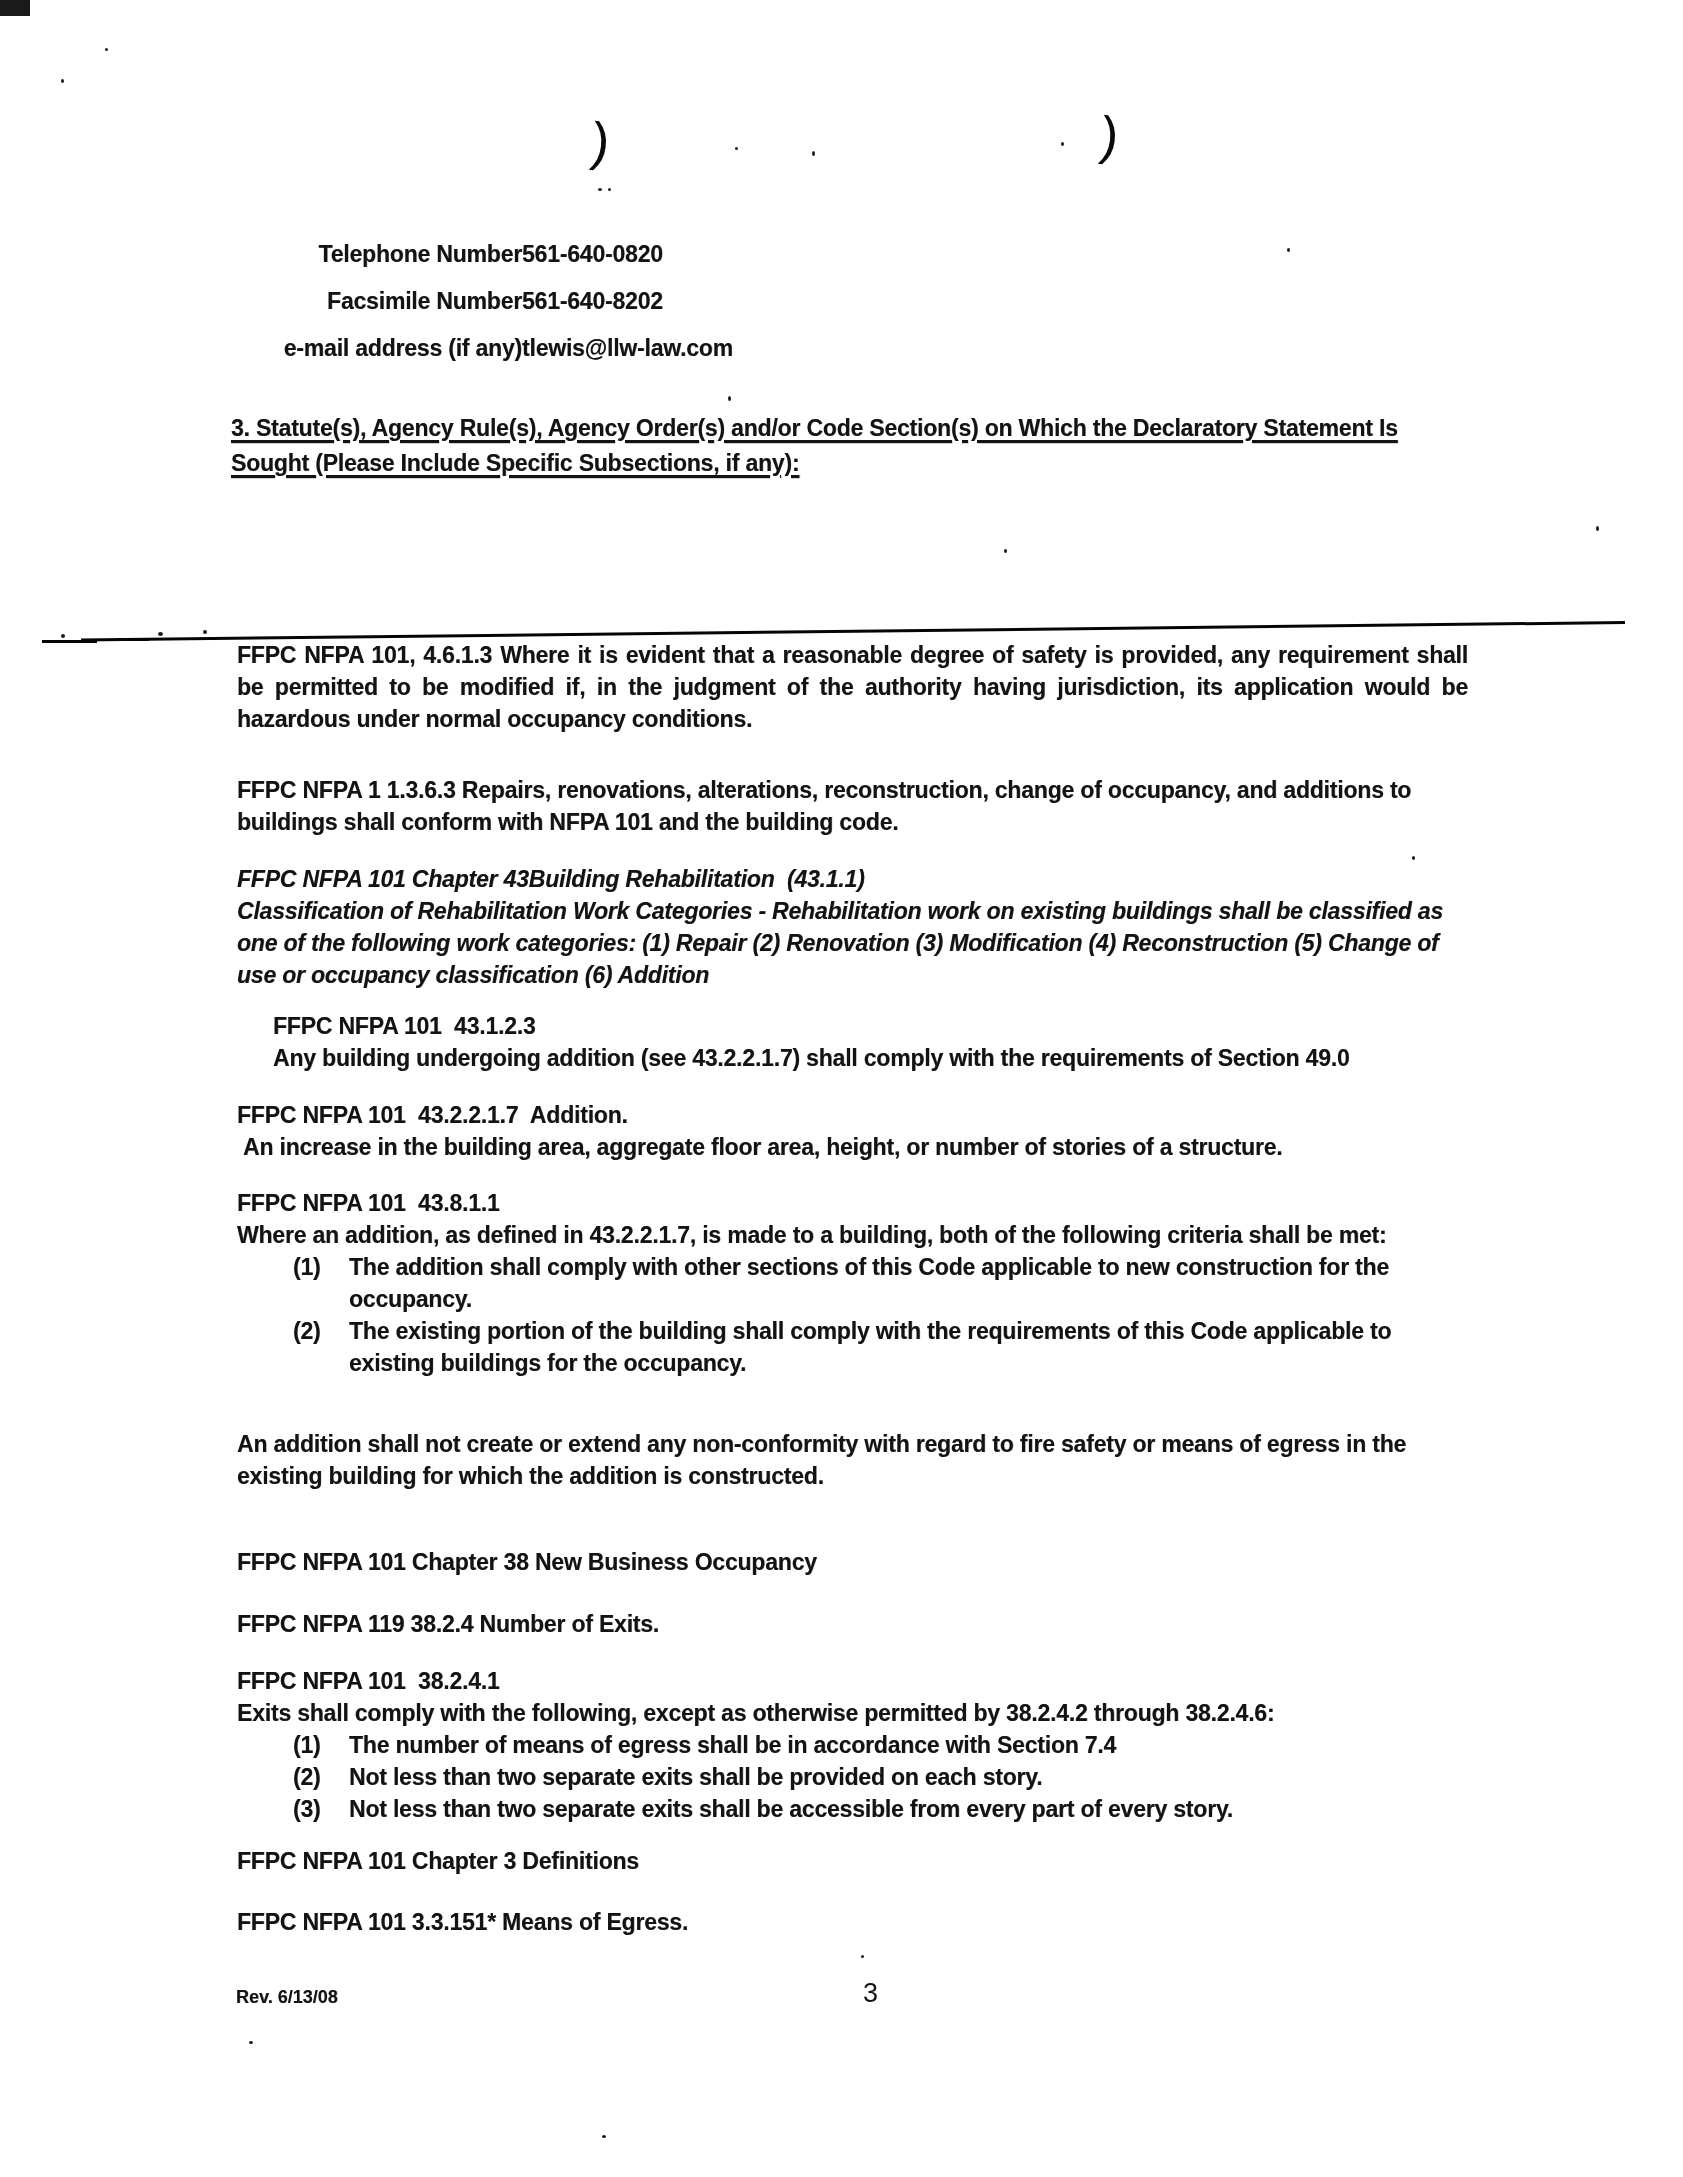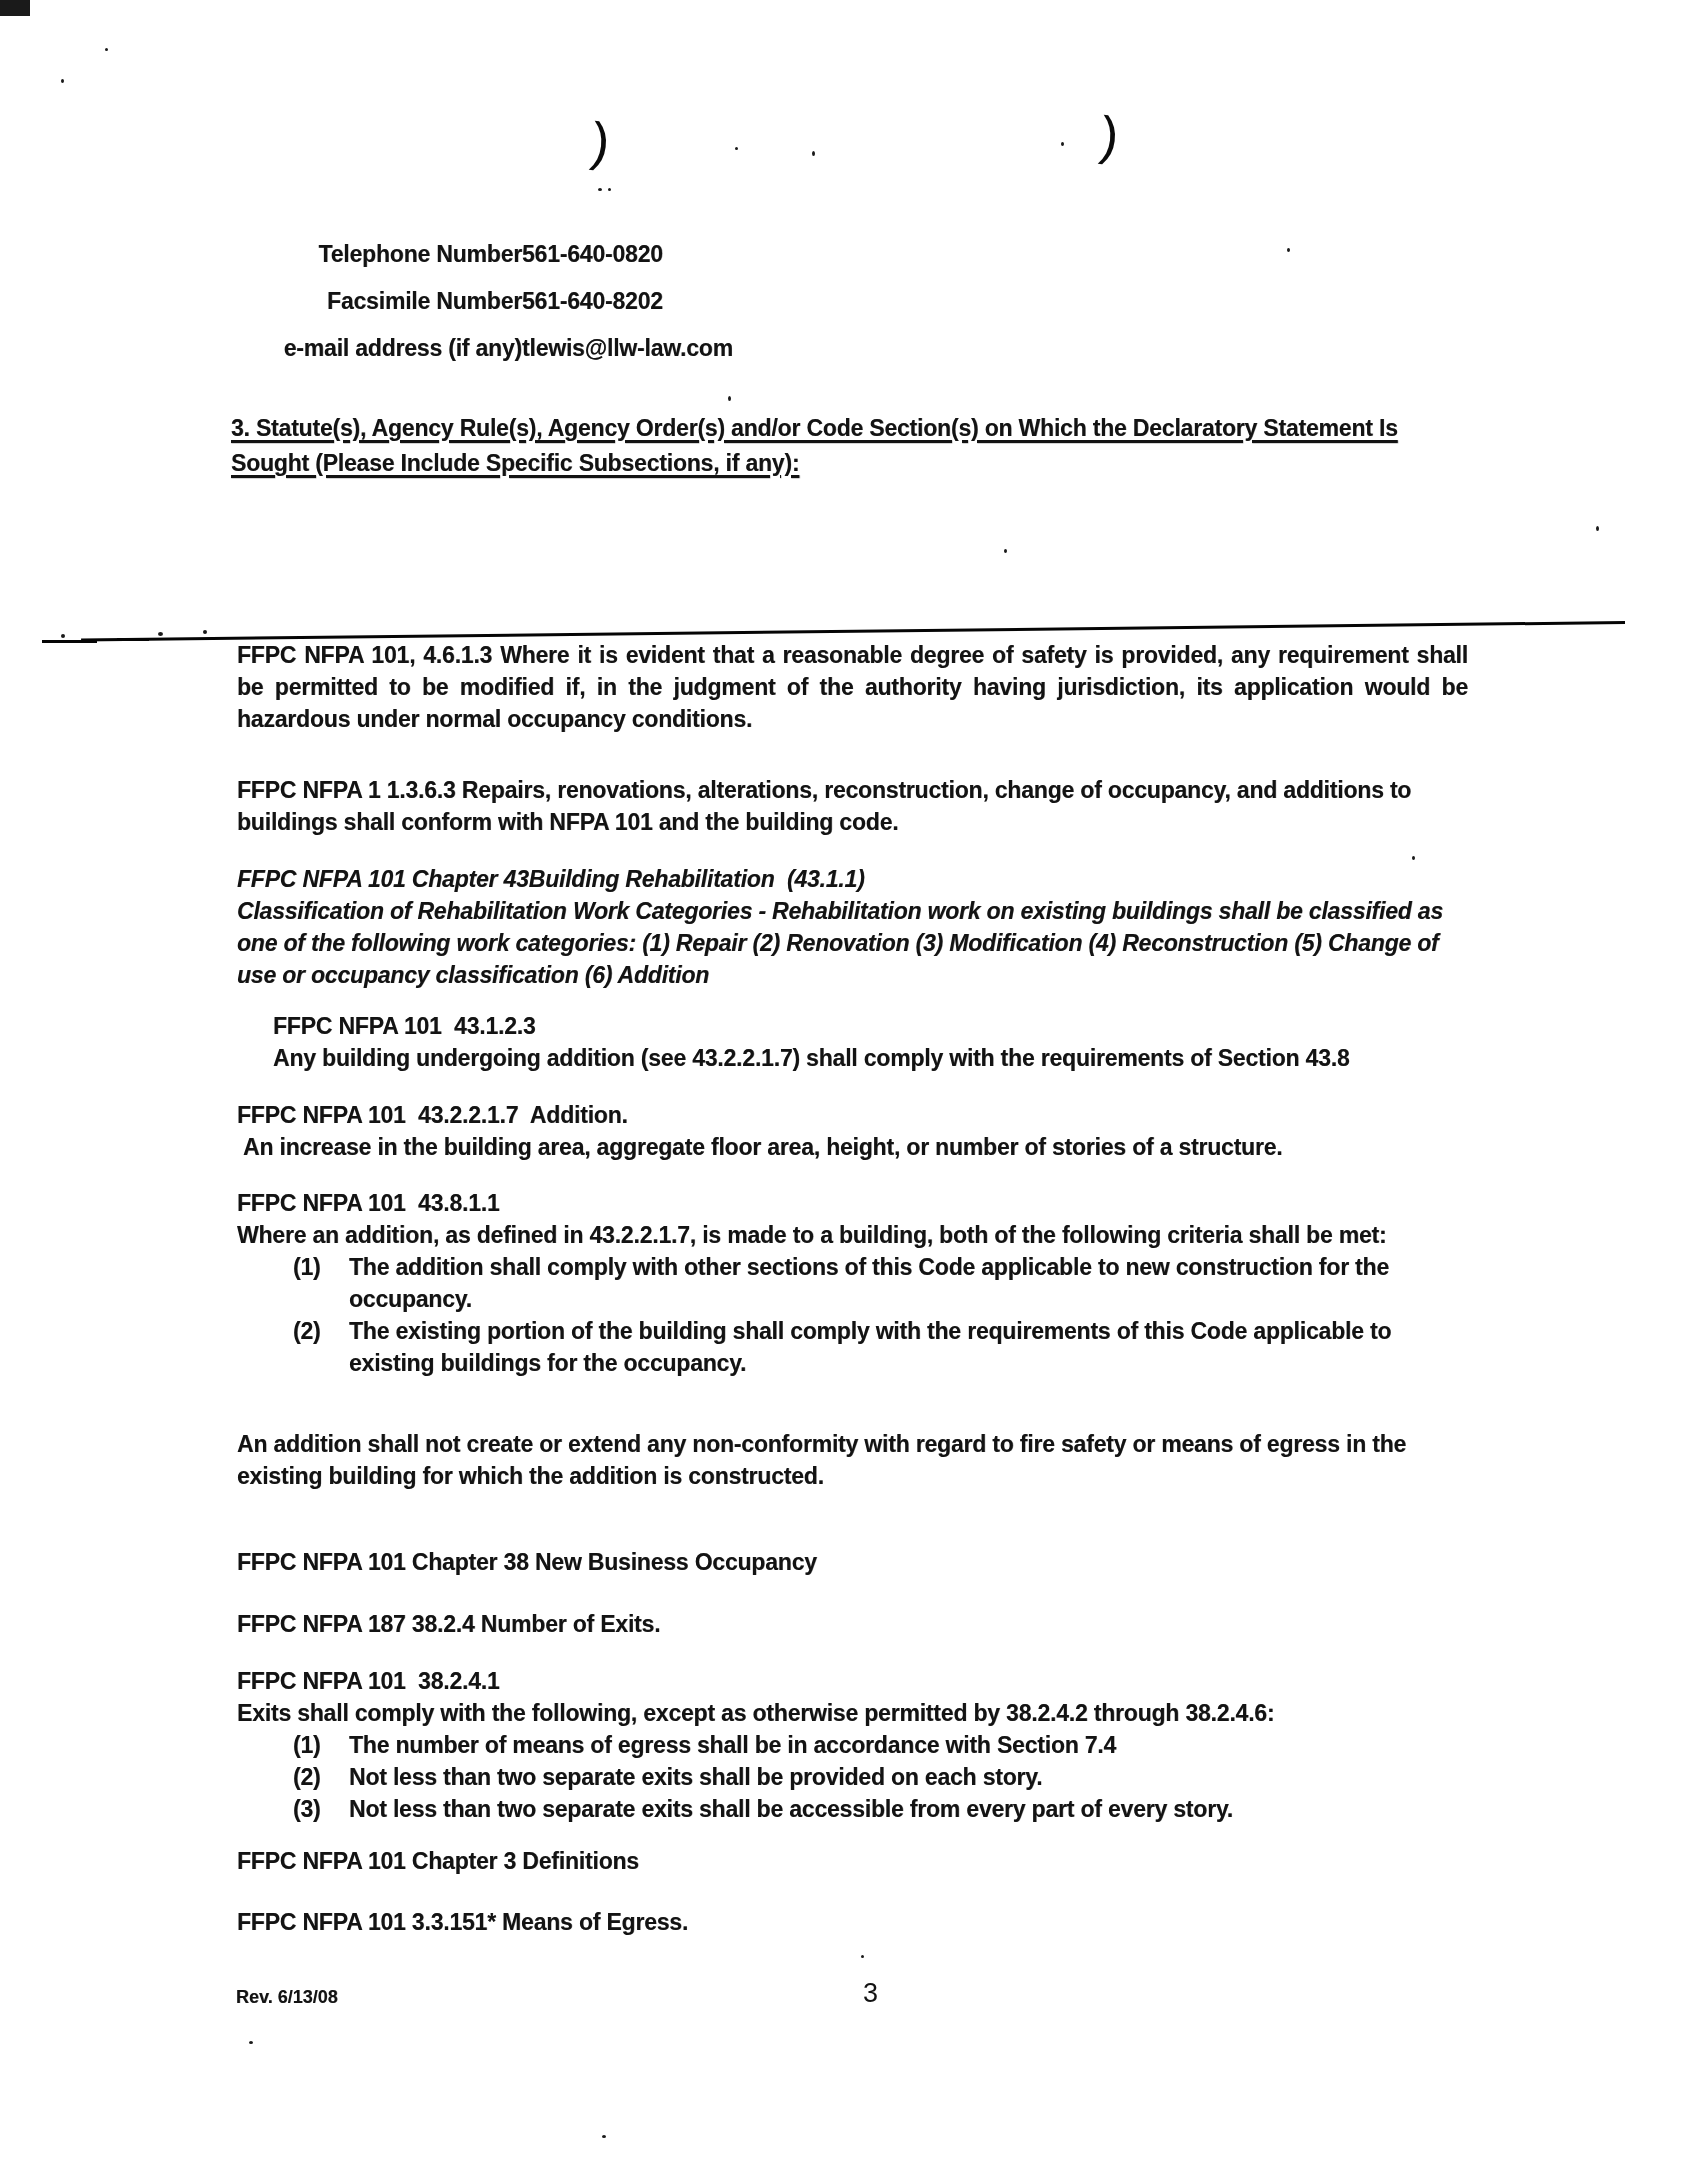--- a/index.html
+++ b/index.html
@@ -73,21 +73,21 @@
 
   <div class="blk txtshadow" style="left:237px;top:774px;width:1231px;">FFPC NFPA 1  1.3.6.3  Repairs, renovations, alterations, reconstruction, change of occupancy, and additions to buildings shall conform with NFPA 101 and the building code.</div>
 
   <div class="blk para txtshadow" style="left:237px;top:863px;width:1231px;font-style:italic;">
     <div class="head">FFPC NFPA 101 Chapter 43Building Rehabilitation  (43.1.1)</div>
     <div>Classification of Rehabilitation Work Categories - Rehabilitation work on existing buildings shall be classified as one of the following work categories:  (1) Repair  (2) Renovation  (3) Modification  (4) Reconstruction  (5) Change of use or occupancy classification  (6) Addition</div>
   </div>
 
   <div class="blk para txtshadow" style="left:237px;top:1010px;width:1231px;margin-left:36px;">
     <div class="head">FFPC NFPA 101  43.1.2.3</div>
-    <div>Any building undergoing addition (see 43.2.2.1.7) shall comply with the requirements of Section 43.8</div>
+    <div>Any building undergoing addition (see 43.2.2.1.7) shall comply with the requirements of Section 49.0</div>
   </div>
 
   <div class="blk para txtshadow" style="left:237px;top:1099px;width:1231px;">
     <div class="head">FFPC NFPA 101  43.2.2.1.7  Addition.</div>
     <div style="padding-left:6px;">An increase in the building area, aggregate floor area, height, or number of stories of a structure.</div>
   </div>
 
   <div class="blk para txtshadow" style="left:237px;top:1187px;width:1231px;">
     <div class="head">FFPC NFPA 101  43.8.1.1</div>
     <div>Where an addition, as defined in 43.2.2.1.7, is made to a building, both of the following criteria shall be met:</div>
@@ -100,21 +100,21 @@
       <div class="li-text">The existing portion of the building shall comply with the requirements of this Code applicable to existing buildings for the occupancy.</div>
     </div>
   </div>
 
   <div class="blk para txtshadow" style="left:237px;top:1428px;width:1231px;">
     <div>An addition shall not create or extend any non-conformity with regard to fire safety or means of egress in the existing building for which the addition is constructed.</div>
   </div>
 
   <div class="blk txtshadow" style="left:237px;top:1546px;width:1231px;">FFPC NFPA 101  Chapter 38 New Business Occupancy</div>
 
-  <div class="blk txtshadow" style="left:237px;top:1608px;width:1231px;">FFPC NFPA 187  38.2.4 Number of Exits.</div>
+  <div class="blk txtshadow" style="left:237px;top:1608px;width:1231px;">FFPC NFPA 119  38.2.4 Number of Exits.</div>
 
   <div class="blk para txtshadow" style="left:237px;top:1665px;width:1231px;">
     <div class="head">FFPC NFPA 101  38.2.4.1</div>
     <div>Exits shall comply with the following, except as otherwise permitted by 38.2.4.2 through 38.2.4.6:</div>
     <div class="li">
       <div class="marker">(1)</div>
       <div class="li-text">The number of means of egress shall be in accordance with Section 7.4</div>
     </div>
     <div class="li">
       <div class="marker">(2)</div>

